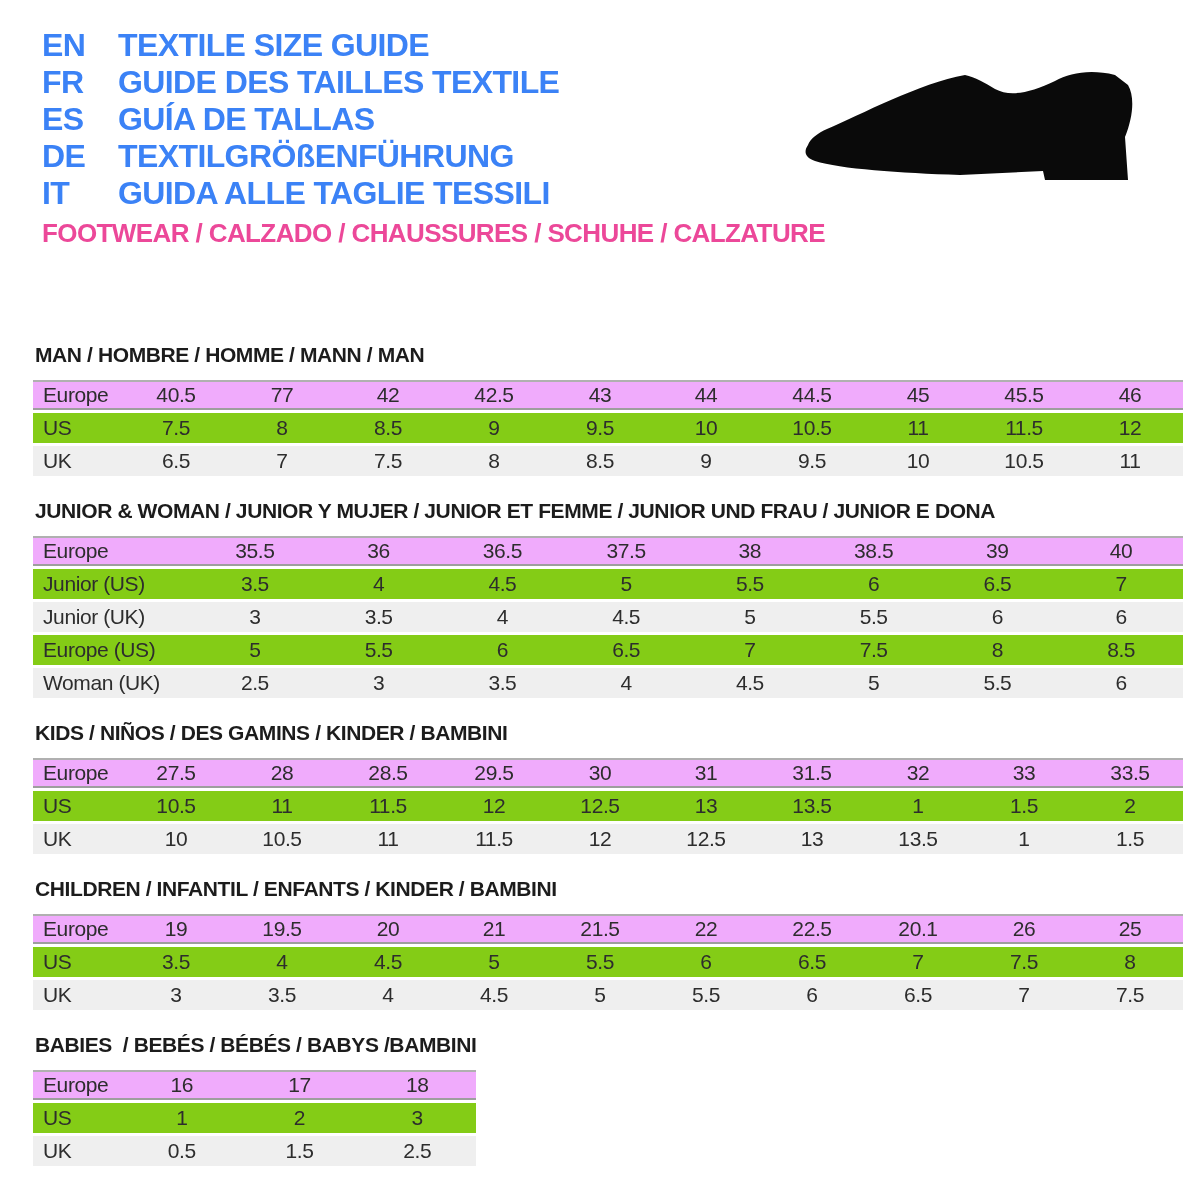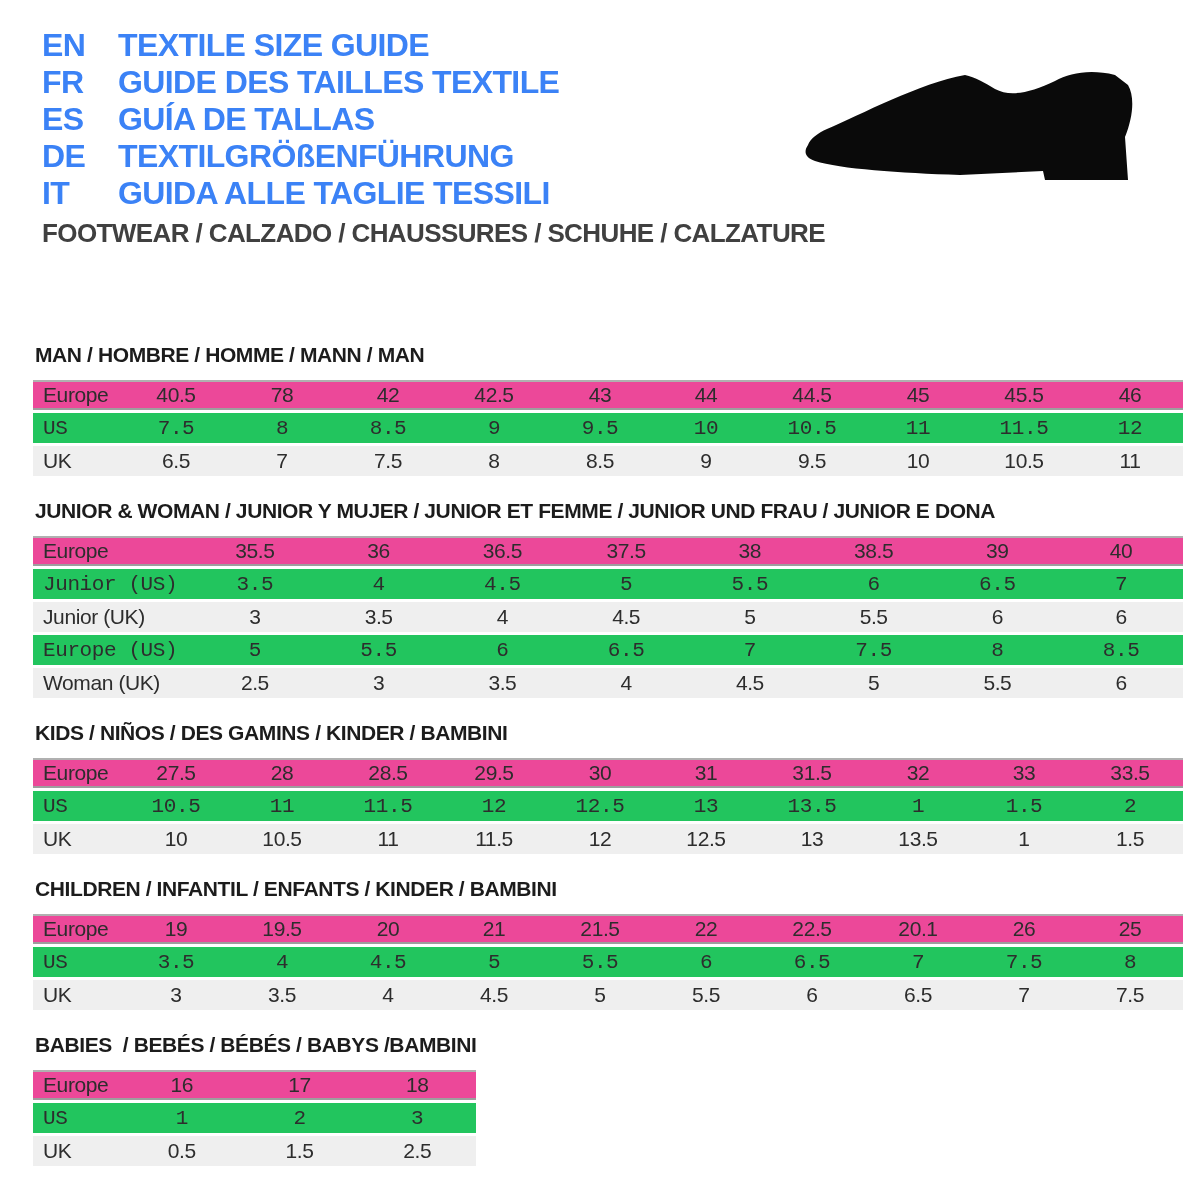--- a/index.html
+++ b/index.html
@@ -45,21 +45,21 @@
   }
   .shoe-wrap svg { display: block; width: 100%; height: 100%; }
   
   .category-line {
     position: absolute;
     top: 218px;
     left: 42px;
     font-weight: bold;
     font-size: 26px;
     letter-spacing: -0.6px;
-    color: #404040;
+    color: #ec4899;
   }
   
   .tables-area {
     position: absolute;
     top: 344px;
     left: 33px;
     width: 1150px;
   }
   section { width: 1150px; margin-top: 24px; }
   section:first-child { margin-top: 0; }
@@ -74,26 +74,26 @@
   }
   .size-table { width: 100%; }
   .trow {
     display: flex;
     align-items: center;
     height: 30px;
     margin-bottom: 3px;
     box-sizing: border-box;
   }
   .row-head {
-    background: #ec4899;
+    background: #f0abfc;
     border-top: 2px solid #b0b0b0;
     border-bottom: 2px solid #9e9e9e;
   }
   .row-shade { background: #efefef; }
-  .row-plain { background: #22c55e; font-family: Liberation Mono, monospace; }
+  .row-plain { background: #84cc16; }
   .lbl {
     width: 90px;
     padding-left: 10px;
     font-size: 21px;
     letter-spacing: -0.4px;
     color: #2d2d2d;
     flex: 0 0 auto;
     box-sizing: border-box;
   }
   .tbl-junior_woman .lbl { width: 160px; }
@@ -159,21 +159,21 @@
 
   <div class="category-line">FOOTWEAR / CALZADO / CHAUSSURES / SCHUHE / CALZATURE</div>
 
   <div class="tables-area">
   <section class="tbl-man">
     <div class="section-title">MAN / HOMBRE / HOMME / MANN / MAN</div>
     <div class="size-table">
           <div class="trow row-head">
             <span class="lbl">Europe</span>
             <span class="cell">40.5</span>
-            <span class="cell">78</span>
+            <span class="cell">77</span>
             <span class="cell">42</span>
             <span class="cell">42.5</span>
             <span class="cell">43</span>
             <span class="cell">44</span>
             <span class="cell">44.5</span>
             <span class="cell">45</span>
             <span class="cell">45.5</span>
             <span class="cell">46</span>
           </div>
           <div class="trow row-plain">

